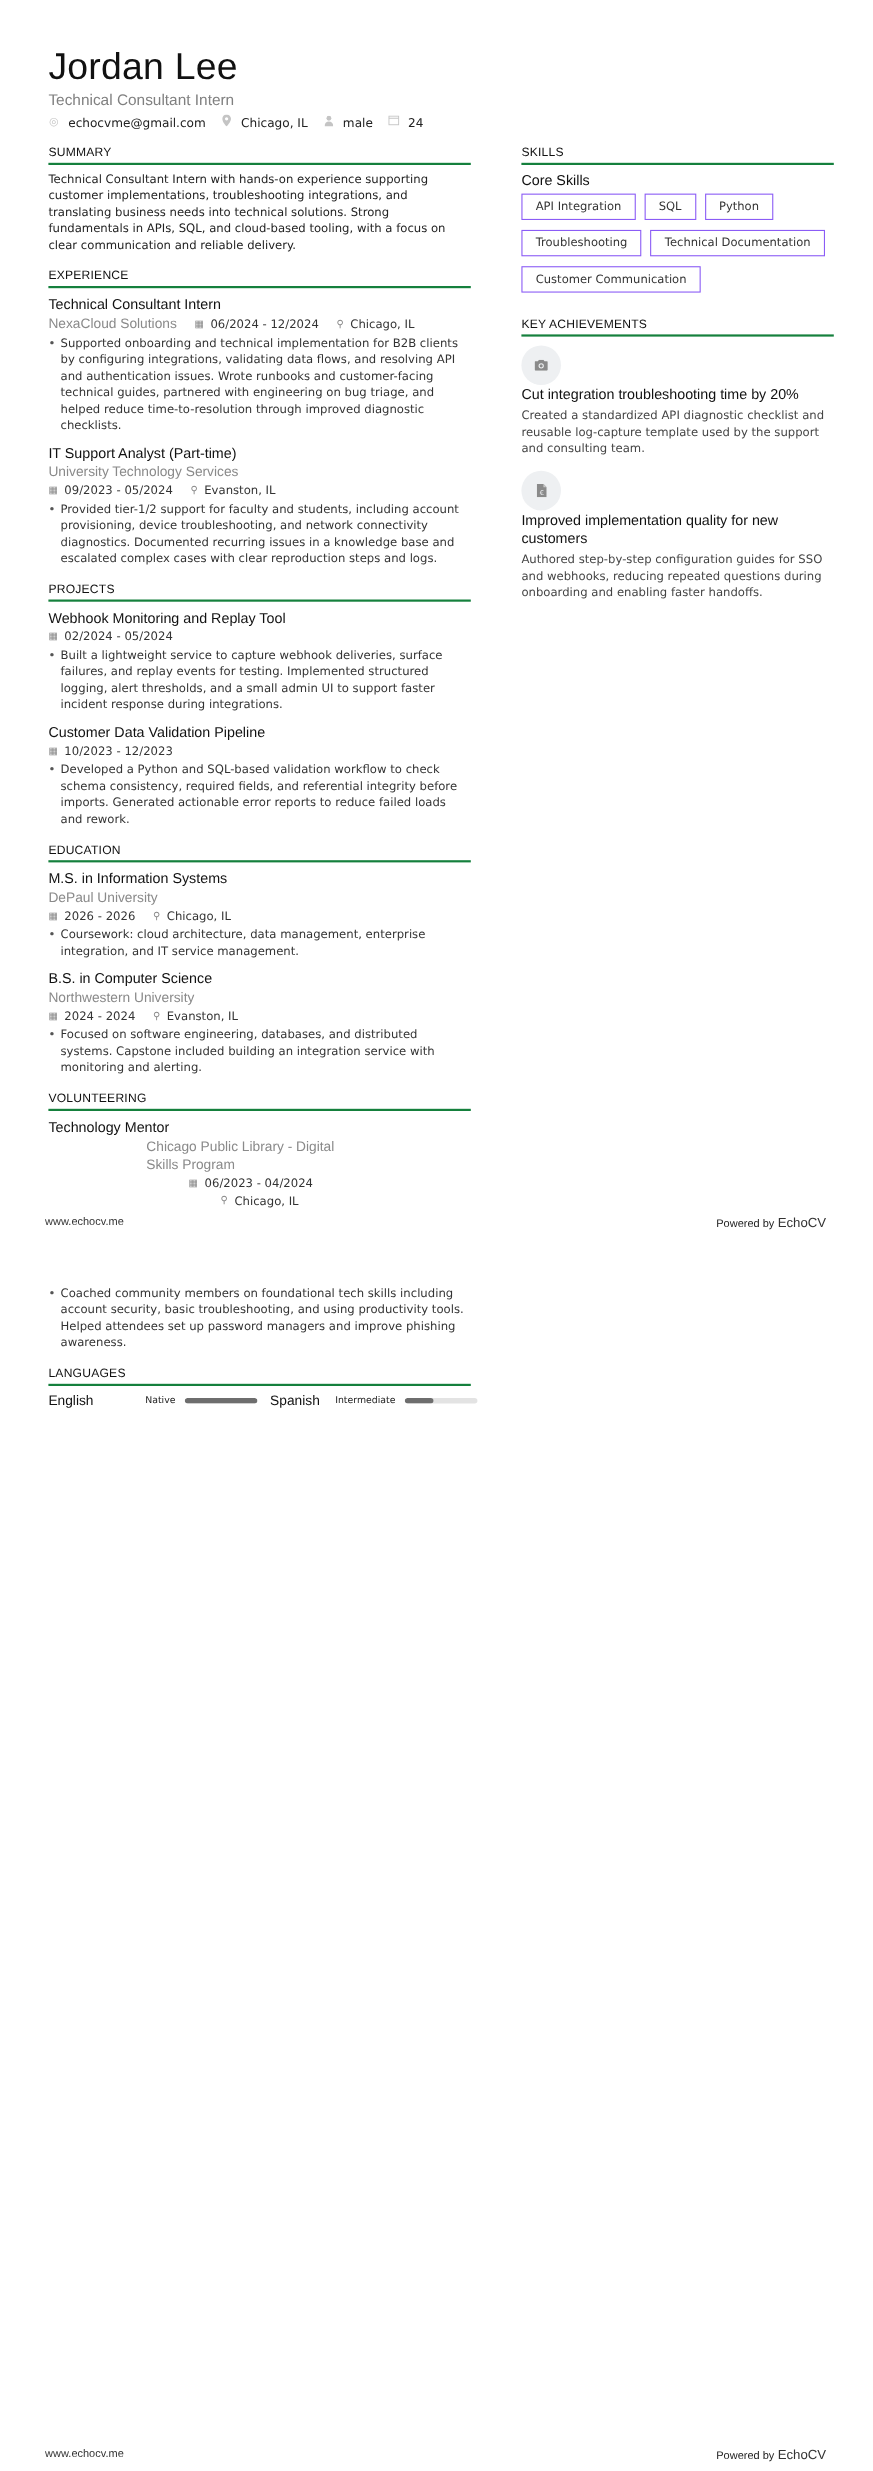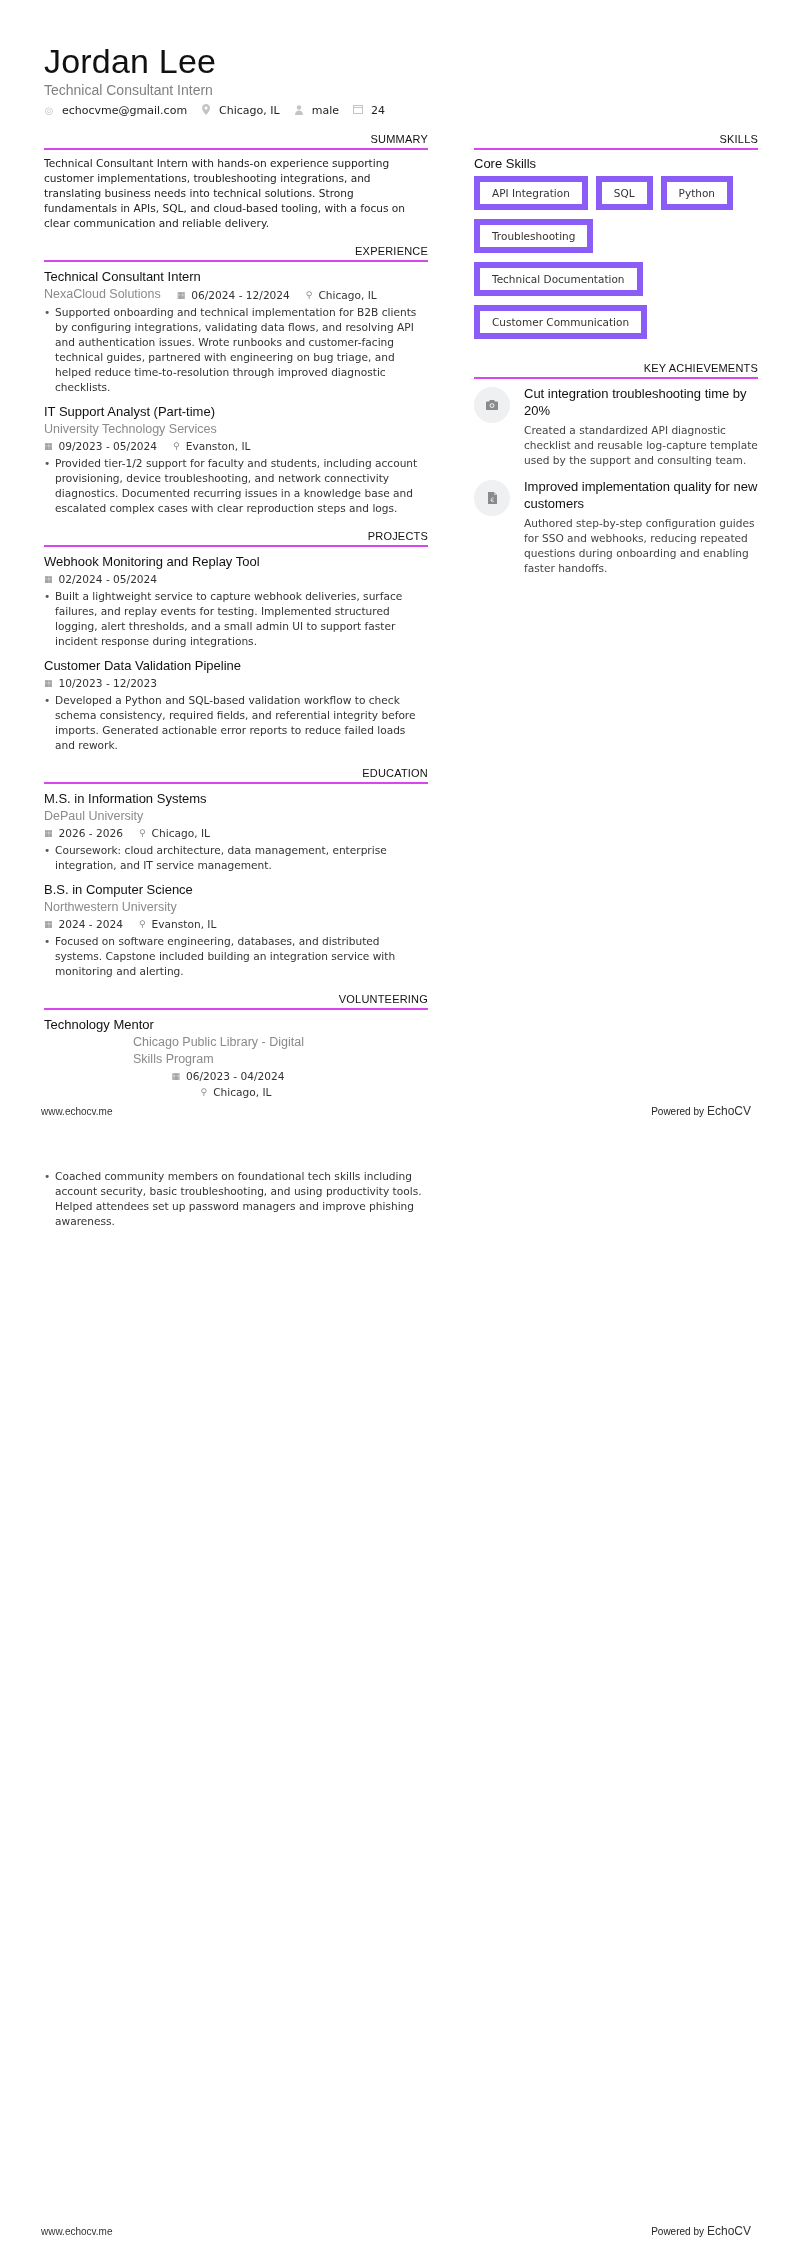--- a/index.html
+++ b/index.html
@@ -13,45 +13,45 @@
   .header { position: absolute; left: 44px; top: 42px; }
   .name { font-family: "Liberation Sans", sans-serif; font-size: 34px; font-weight: 400; color: #111; letter-spacing: 0.2px; line-height: 38px; }
   .title { font-family: "Liberation Sans", sans-serif; font-size: 14px; color: #808080; margin-top: 2px; }
   .contacts { display: flex; align-items: center; margin-top: 6px; font-size: 11px; color: #222; }
   .contact { display: flex; align-items: center; margin-right: 14px; }
   .contact .ic { color: #c4c4c4; font-size: 10px; margin-right: 8px; width: 10px; text-align: center; }
 
   .col-left { position: absolute; left: 44px; width: 384px; }
   .col-right { position: absolute; left: 474px; width: 284px; }
 
-  .sec-title { font-family: "Liberation Sans", sans-serif; font-size: 11px; color: #111; letter-spacing: 0.2px; padding-bottom: 3px; border-bottom: 2px solid #d946ef; margin-bottom: 6px; text-transform: uppercase; text-align: right; }
+  .sec-title { font-family: "Liberation Sans", sans-serif; font-size: 11px; color: #111; letter-spacing: 0.2px; padding-bottom: 3px; border-bottom: 2px solid #15803d; margin-bottom: 6px; text-transform: uppercase; }
   .section { margin-bottom: 14px; }
 
   .para { font-size: 10.6px; line-height: 15px; color: #222; }
   .entry { margin-bottom: 8px; }
   .entry-title { font-family: "Liberation Sans", sans-serif; font-size: 13px; color: #111; line-height: 18px; }
   .entry-sub { font-family: "Liberation Sans", sans-serif; font-size: 12.5px; color: #8a8a8a; line-height: 17px; }
   .meta-row { display: flex; align-items: center; flex-wrap: wrap; }
   .meta { display: flex; align-items: center; font-size: 10.6px; color: #333; margin-right: 16px; line-height: 16px; }
   .meta .ic { color: #888; font-size: 9px; margin-right: 6px; }
   .inline-sub { margin-right: 16px; }
   .bullet { display: flex; font-size: 10.6px; line-height: 15px; color: #333; margin-top: 2px; }
   .bullet .dot { width: 11px; flex-shrink: 0; color: #555; }
 
   .vol-row { display: flex; align-items: center; flex-direction: column; }
   .vol-row .entry-sub { width: 190px; }
 
   .skills-sub { font-family: "Liberation Sans", sans-serif; font-size: 13px; color: #111; margin-bottom: 5px; }
   .tags { display: flex; flex-wrap: wrap; }
-  .tag { border: 6px solid #8b5cf6; font-size: 10.5px; color: #333; padding: 4px 12px; margin: 0 8px 9px 0; line-height: 14px; }
+  .tag { border: 1px solid #8b5cf6; font-size: 10.5px; color: #333; padding: 4px 12px; margin: 0 8px 9px 0; line-height: 14px; }
 
   .cert-name { font-family: "Liberation Sans", sans-serif; font-size: 13px; color: #111; line-height: 18px; }
   .cert-org { font-size: 10px; color: #444; margin: 3px 0 6px 0; }
 
-  .ach { display: flex; margin-bottom: 10px; }
+  .ach { display: flex; margin-bottom: 10px; flex-direction: column; }
   .ach-icon { width: 36px; height: 36px; border-radius: 50%; background: #eef0f2; display: flex; align-items: center; justify-content: center; flex-shrink: 0; margin-right: 14px; margin-top: 2px; color: #888; font-size: 11px; }
   .ach-title { font-family: "Liberation Sans", sans-serif; font-size: 13px; color: #111; line-height: 17px; }
   .ach-desc { font-size: 10.6px; color: #444; line-height: 15px; margin-top: 4px; }
 
   .footer { position: absolute; left: 41px; right: 43px; display: flex; justify-content: space-between; align-items: center; font-family: "Liberation Sans", sans-serif; }
   .footer-url { font-size: 10px; color: #333; }
   .footer-powered { font-size: 10px; color: #222; }
   .footer-powered .brand { font-size: 12px; color: #333; margin-left: 3px; }
 
   .langs { display: flex; align-items: center; }
@@ -302,19 +302,38 @@
 
 <div class="page page2">
   <div class="col-left" style="top:44px;">
     <div class="section">
       <div class="bullet">
           <span class="dot">•</span>
           <span>Coached community members on foundational tech skills including account security, basic troubleshooting, and using productivity tools. Helped attendees set up password managers and improve phishing awareness.</span>
         </div>
     </div>
 
+    <div class="section" style="margin-top:12px;">
+      <div class="sec-title">LANGUAGES</div>
+      <div class="langs">
+        <div class="lang">
+          <span class="lang-name" style="width:68px;margin-right:20px;">English</span>
+          <span class="lang-level">Native</span>
+          <span class="bar">
+              <span class="bar-fill" style="display:block;width:100%;"></span>
+            </span>
+        </div>
+        <div class="lang" style="margin-left:4px;">
+          <span class="lang-name" style="margin-right:14px;">Spanish</span>
+          <span class="lang-level">Intermediate</span>
+          <span class="bar">
+              <span class="bar-fill" style="display:block;width:40%;"></span>
+            </span>
+        </div>
+      </div>
+    </div>
   </div>
 
   <div class="footer" style="top:1101px;">
     <span class="footer-url">www.echocv.me</span>
     <span class="footer-powered"><span>Powered by</span><span class="brand">EchoCV</span></span>
   </div>
 </div>
 
 </body></html>

